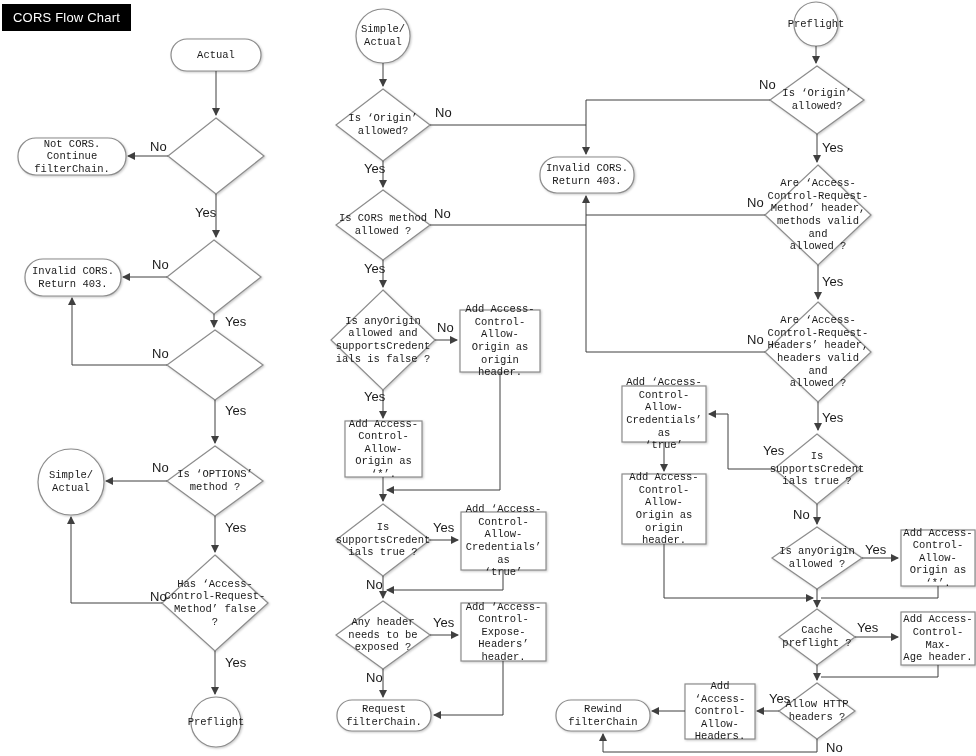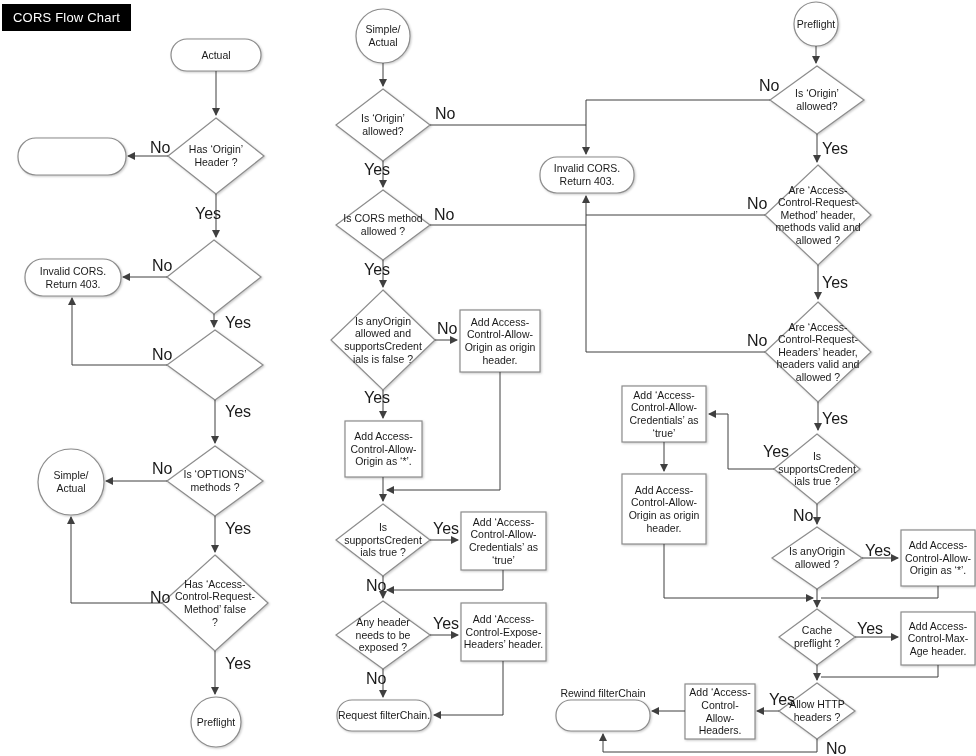--- a/index.html
+++ b/index.html
@@ -3,22 +3,22 @@
 <meta charset="utf-8">
 <style>
   html,body{margin:0;padding:0;background:#fff;}
   .canvas{position:relative;width:976px;height:756px;background:#fff;overflow:hidden;
           font-family:"Liberation Sans",sans-serif;}
   .canvas svg{position:absolute;left:0;top:0;}
   .title{position:absolute;left:2px;top:4px;background:#000;color:#fff;
          font-size:13px;padding:6px 11px;letter-spacing:.2px;}
   .nlabel{position:absolute;display:flex;align-items:center;justify-content:center;
           text-align:center;font-size:10.5px;line-height:1.2;white-space:pre-line;
-          color:#1a1a1a;pointer-events:none;}
-  .elabel{position:absolute;font-size:16px;color:#1a1a1a;}
+          color:#1a1a1a;pointer-events:none;font-family:Liberation Mono, monospace;}
+  .elabel{position:absolute;font-size:13px;color:#1a1a1a;}
   .shape{fill:#ffffff;stroke:#8c8c8c;stroke-width:1.2;
          filter:drop-shadow(1.4px 1.6px 1px rgba(0,0,0,0.22));}
   .edge{fill:none;stroke:#3f3f3f;stroke-width:1;}
 </style>
 </head>
 <body>
 
 <div class="canvas">
 
 <svg width="976" height="756" viewBox="0 0 976 756">
@@ -118,28 +118,28 @@
     <polyline class="edge" points="817,665 817,680" marker-end="url(#arr)"></polyline>
     <polyline class="edge" points="779,711 757,711" marker-end="url(#arr)"></polyline>
     <polyline class="edge" points="685,711 652,711" marker-end="url(#arr)"></polyline>
     <polyline class="edge" points="817,739 817,752 603,752 603,734" marker-end="url(#arr)"></polyline>
   </g>
 </svg>
 
 <div class="title">CORS Flow Chart</div>
 
 <div class="nlabel" style="left:171px;top:39px;width:90px;height:32px">Actual</div>
-<div class="nlabel" style="left:168px;top:118px;width:96px;height:76px">Has ‘Origin’
-Header ?</div>
+<div class="nlabel" style="left:18px;top:138px;width:108px;height:37px">Not CORS. Continue
+filterChain.</div>
 <div class="nlabel" style="left:25px;top:259px;width:96px;height:37px">Invalid CORS.
 Return 403.</div>
 <div class="nlabel" style="left:38px;top:449px;width:66px;height:66px">Simple/
 Actual</div>
 <div class="nlabel" style="left:167px;top:446px;width:96px;height:70px">Is ‘OPTIONS’
-methods ?</div>
+method ?</div>
 <div class="nlabel" style="left:162px;top:555px;width:106px;height:96px">Has ‘Access-
 Control-Request-
 Method’ false
 ?</div>
 <div class="nlabel" style="left:191px;top:697px;width:50px;height:50px">Preflight</div>
 
 <div class="nlabel" style="left:356px;top:9px;width:54px;height:54px">Simple/
 Actual</div>
 <div class="nlabel" style="left:336px;top:89px;width:94px;height:72px">Is ‘Origin’
 allowed?</div>
@@ -206,21 +206,21 @@
 preflight ?</div>
 <div class="nlabel" style="left:901px;top:612px;width:74px;height:53px">Add Access-
 Control-Max-
 Age header.</div>
 <div class="nlabel" style="left:779px;top:683px;width:76px;height:56px">Allow HTTP
 headers ?</div>
 <div class="nlabel" style="left:685px;top:684px;width:70px;height:55px">Add ‘Access-
 Control-
 Allow-
 Headers.</div>
-<div class="nlabel" style="left:556px;top:678px;width:94px;height:31px">Rewind filterChain</div>
+<div class="nlabel" style="left:556px;top:700px;width:94px;height:31px">Rewind filterChain</div>
 
 <span class="elabel" style="left:195px;top:205px">Yes</span>
 <span class="elabel" style="left:225px;top:314px">Yes</span>
 <span class="elabel" style="left:225px;top:403px">Yes</span>
 <span class="elabel" style="left:225px;top:520px">Yes</span>
 <span class="elabel" style="left:225px;top:655px">Yes</span>
 <span class="elabel" style="left:364px;top:161px">Yes</span>
 <span class="elabel" style="left:364px;top:261px">Yes</span>
 <span class="elabel" style="left:364px;top:389px">Yes</span>
 <span class="elabel" style="left:433px;top:520px">Yes</span>

